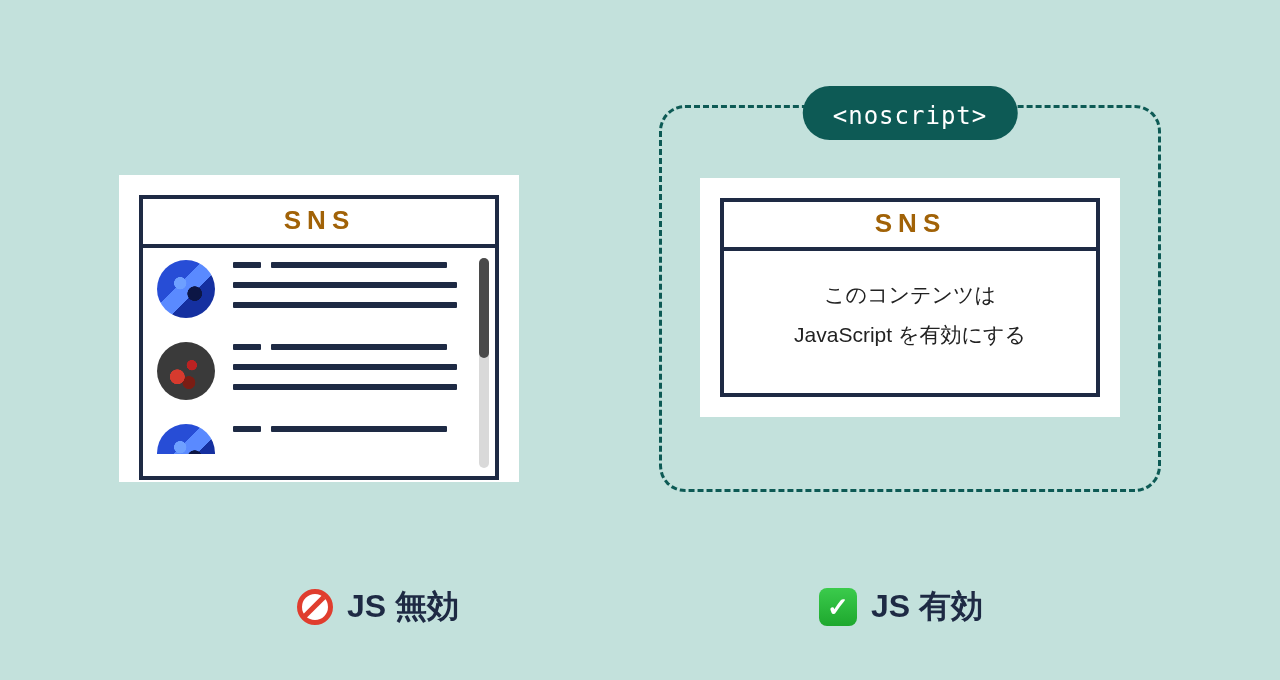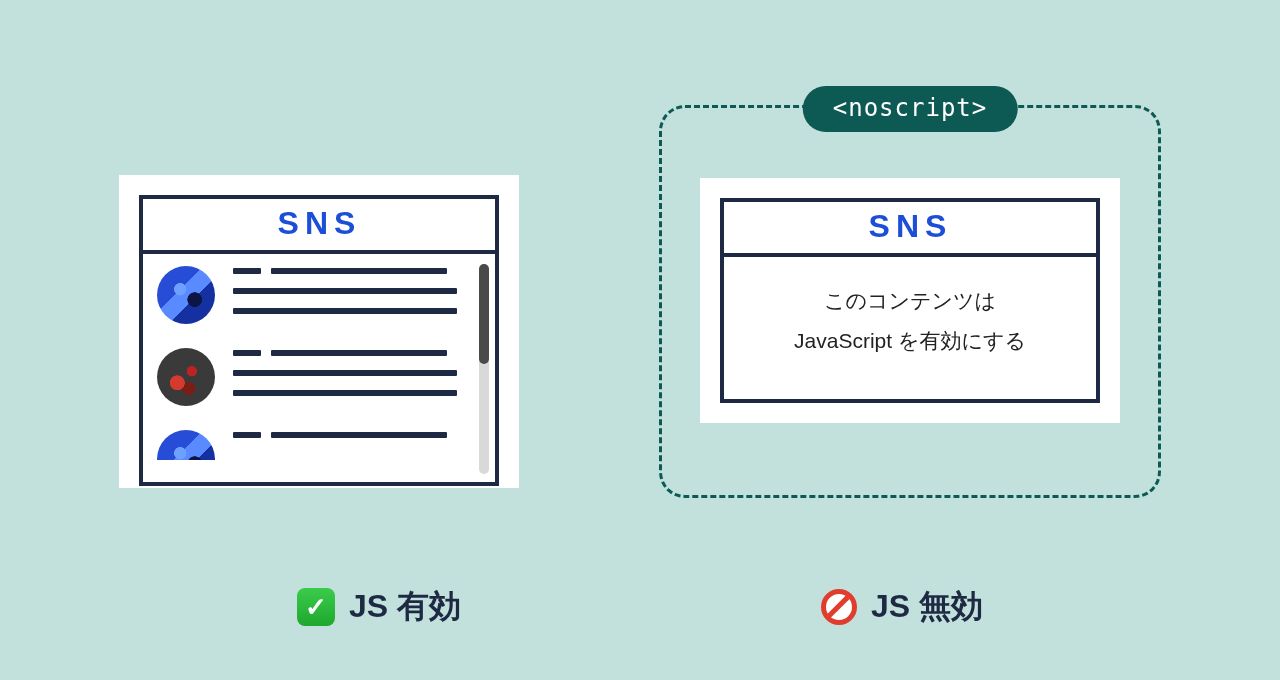--- a/index.html
+++ b/index.html
@@ -26,26 +26,26 @@
     padding: 20px 20px 2px 20px;
     position: relative;
   }
   .sns-box {
     border: 4px solid #1e2a44;
     background: #ffffff;
     overflow: hidden;
   }
   .sns-title {
     text-align: center;
-    font-size: 32px;
+    font-size: 26px;
     font-weight: 700;
     letter-spacing: 6px;
     padding: 6px 0 8px 1px;
     border-bottom: 4px solid #1e2a44;
-    color: #1d4ed8;
+    color: #a16207;
   }
   .feed {
     height: 228px;
     position: relative;
     padding: 12px 14px 0 14px;
     overflow: hidden;
   }
   .scrollbar {
     position: absolute;
     top: 10px;
@@ -118,21 +118,21 @@
   }
   .pill {
     position: absolute;
     top: -22px;
     left: 50%;
     transform: translateX(-50%);
     background: #0d5a55;
     color: #ffffff;
     font-family: ui-monospace, "SFMono-Regular", Consolas, monospace;
     font-size: 24px;
-    padding: 8px 30px 10px;
+    padding: 16px 30px 10px;
     border-radius: 999px;
     letter-spacing: 1px;
   }
   .right-panel {
     width: 420px;
     background: #ffffff;
     padding: 20px;
   }
   .msg-body {
     padding: 24px 18px 38px 18px;
@@ -243,20 +243,20 @@
           </p>
         </div>
       </div>
     </div>
   </div>
 
 </div>
 
 <div class="captions">
   <div class="caption">
+    <span class="emoji-prohibit"></span>
+    <span>JS 無効</span>
+  </div>
+  <div class="caption">
     <span class="emoji-box emoji-check"></span>
     <span>JS 有効</span>
   </div>
-  <div class="caption">
-    <span class="emoji-prohibit"></span>
-    <span>JS 無効</span>
-  </div>
 </div>
 
 </body></html>

